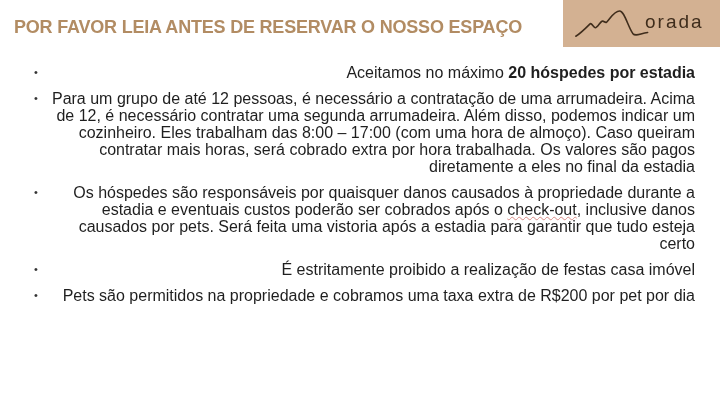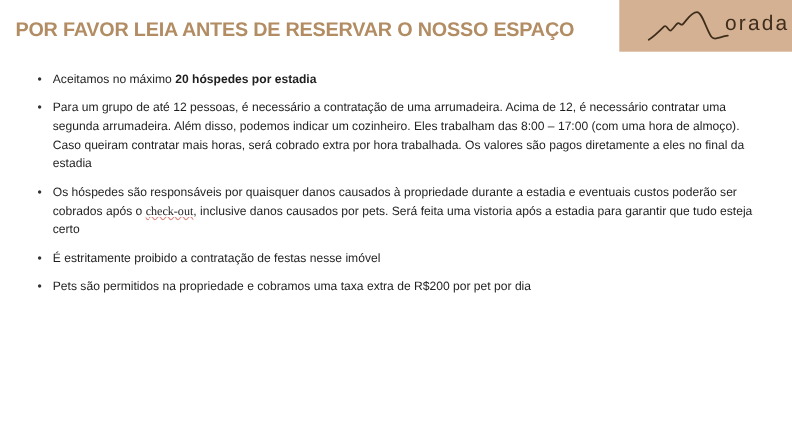--- a/index.html
+++ b/index.html
@@ -12,20 +12,21 @@
   * { margin: 0; padding: 0; box-sizing: border-box; }
   html, body { background: #fff; }
   body { font-family: "Liberation Sans", sans-serif; }
 
   .slide {
     position: relative;
     width: 720px;
     height: 402px;
     background: #ffffff;
     overflow: hidden;
+    text-align: right;
   }
 
   .title {
     position: absolute;
     left: 14px;
     top: 17px;
     font-size: 18px;
     font-weight: 700;
     letter-spacing: -0.2px;
     color: var(--title-accent);
@@ -35,21 +36,21 @@
   .logo {
     position: absolute;
     top: 0;
     right: 0;
     width: 157px;
     height: 47px;
     background: var(--logo-bg);
     display: flex;
     align-items: center;
     justify-content: flex-start;
-    padding-left: 24px;
+    padding-left: 10px;
   }
   .logo-mark {
     width: 84px;
     height: 42px;
     flex: 0 0 auto;
     margin-right: -12px;
     margin-top: 2px;
   }
   .logo-mark path {
     fill: none;
@@ -70,39 +71,38 @@
     position: absolute;
     top: 64px;
     left: 33px;
     width: 662px;
     list-style: none;
   }
   .rule {
     position: relative;
     padding-left: 15px;
     margin-bottom: 9px;
-    font-size: 11px;
+    font-size: 16px;
     line-height: 17px;
     color: var(--body-text);
   }
   .rule::before {
     content: "\2022";
     position: absolute;
     left: 1px;
     top: 0;
     font-size: 11px;
     color: #333333;
   }
   .seg-bold { font-weight: 700; }
   .seg-spellcheck {
     text-decoration: underline;
     text-decoration-style: wavy;
     text-decoration-color: var(--spellcheck-underline);
     text-decoration-thickness: 1px;
-    font-family: Liberation Serif, serif;
   }
 </style>
 </head>
 <body>
 
 <div class="slide">
 
   <h1 class="title">POR FAVOR LEIA ANTES DE RESERVAR O NOSSO ESPAÇO</h1>
 
   <div class="logo">
@@ -121,21 +121,21 @@
     <span class="rule-text"><span>Para um grupo de até 12 pessoas, é necessário a contratação de uma arrumadeira. Acima de 12, é necessário contratar uma segunda arrumadeira. Além disso, podemos indicar um cozinheiro. Eles trabalham das 8:00 – 17:00 (com uma hora de almoço). Caso queiram contratar mais horas, será cobrado extra por hora trabalhada. Os valores são pagos diretamente a eles no final da estadia</span></span>
   </li>
 
   <li class="rule">
     <span class="rule-text"><span>Os hóspedes são responsáveis por quaisquer danos causados à propriedade durante a estadia e eventuais custos poderão ser cobrados após o </span><span class="seg-spellcheck">check-out</span><span>, inclusive danos causados por pets. Será feita uma vistoria após a estadia para garantir que tudo esteja certo</span></span>
   </li>
 
 
 
   <li class="rule">
-    <span class="rule-text"><span>É estritamente proibido a contratação de festas nesse imóvel</span></span>
+    <span class="rule-text"><span>É estritamente proibido a realização de festas casa imóvel</span></span>
   </li>
 
   <li class="rule">
     <span class="rule-text"><span>Pets são permitidos na propriedade e cobramos uma taxa extra de R$200 por pet por dia</span></span>
   </li>
 
 </ul>
 
 </div>
 

